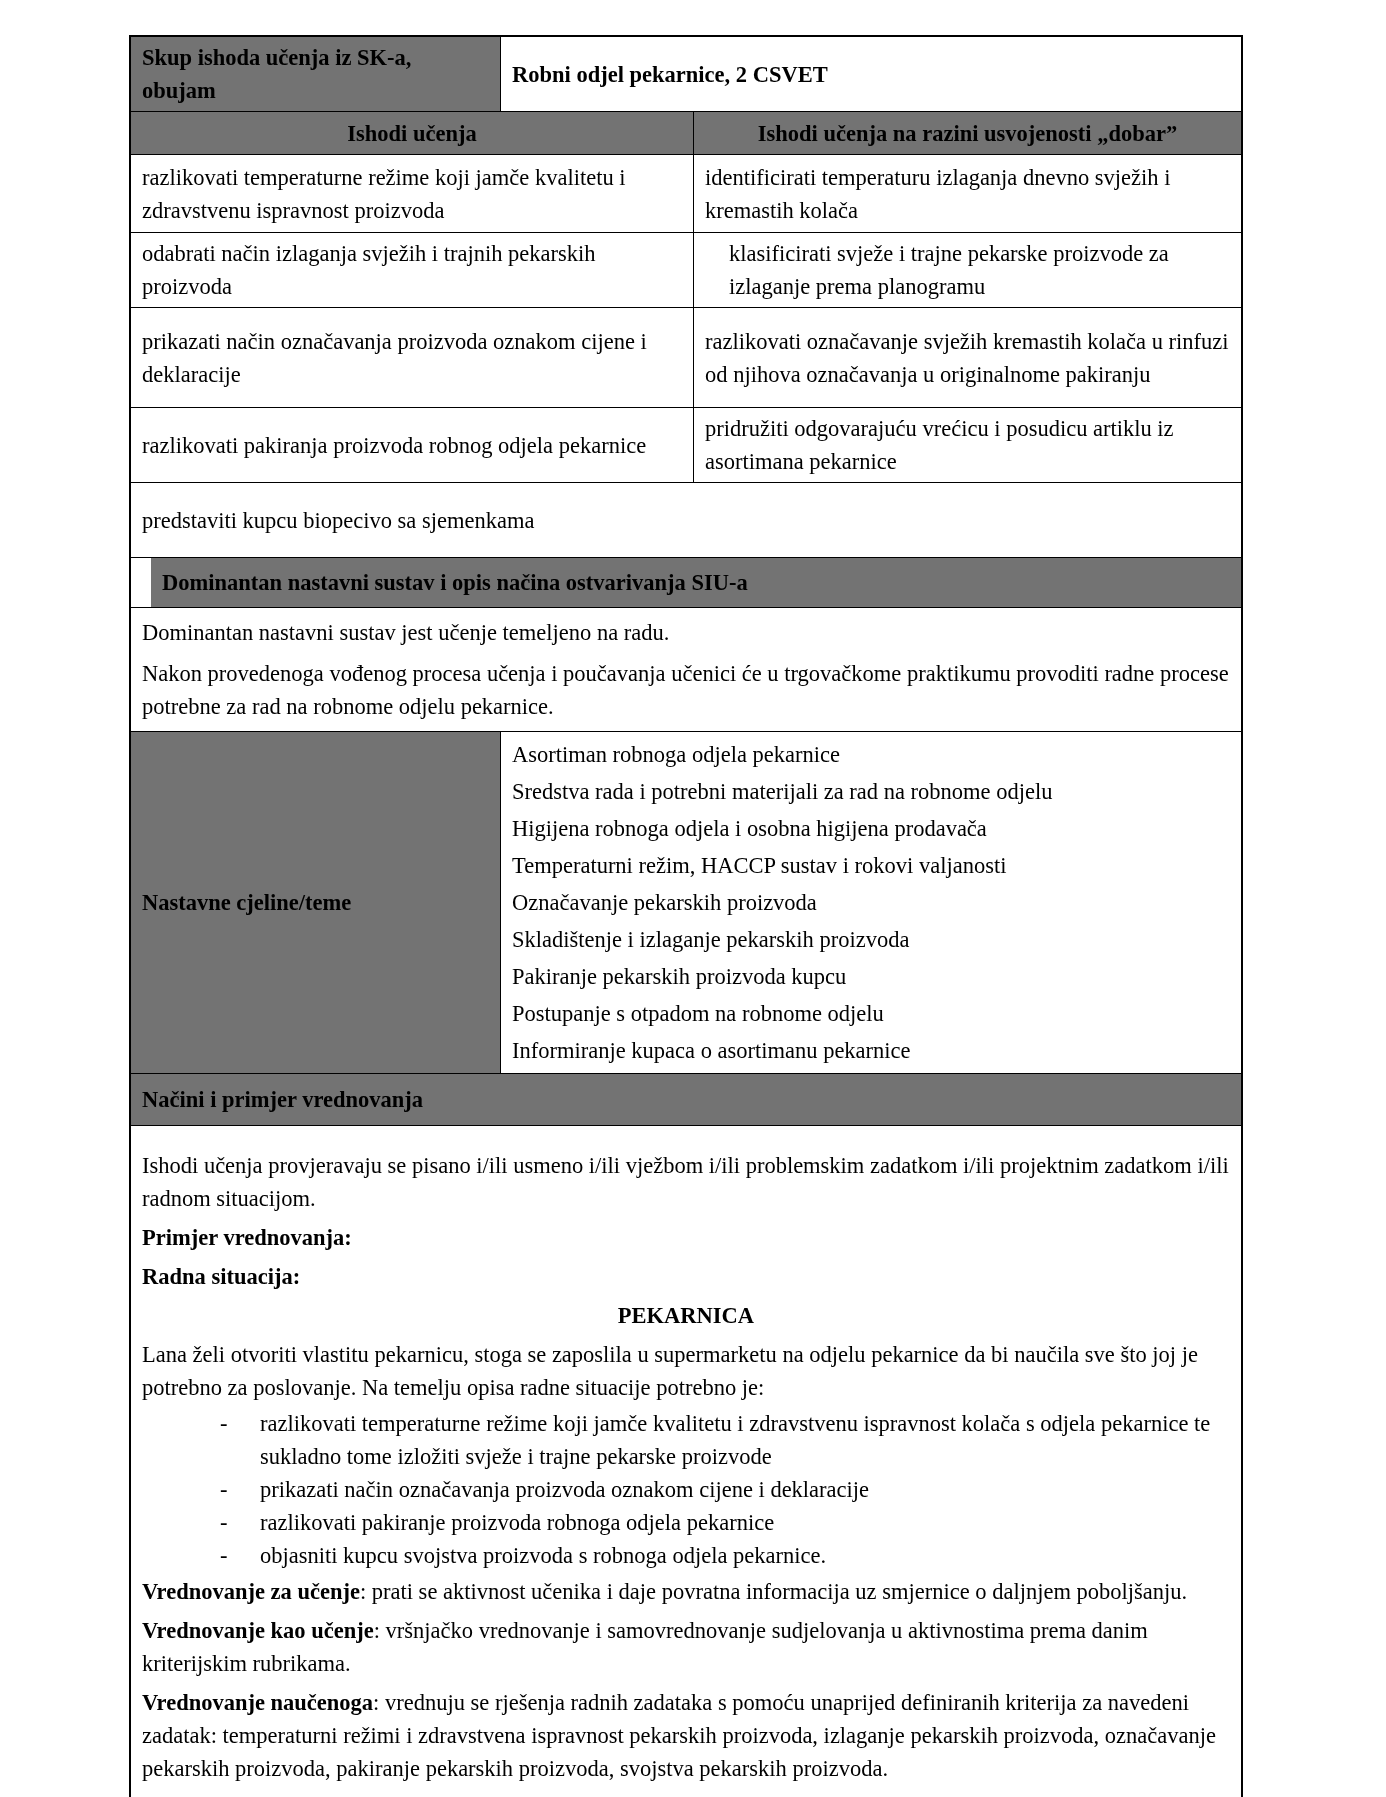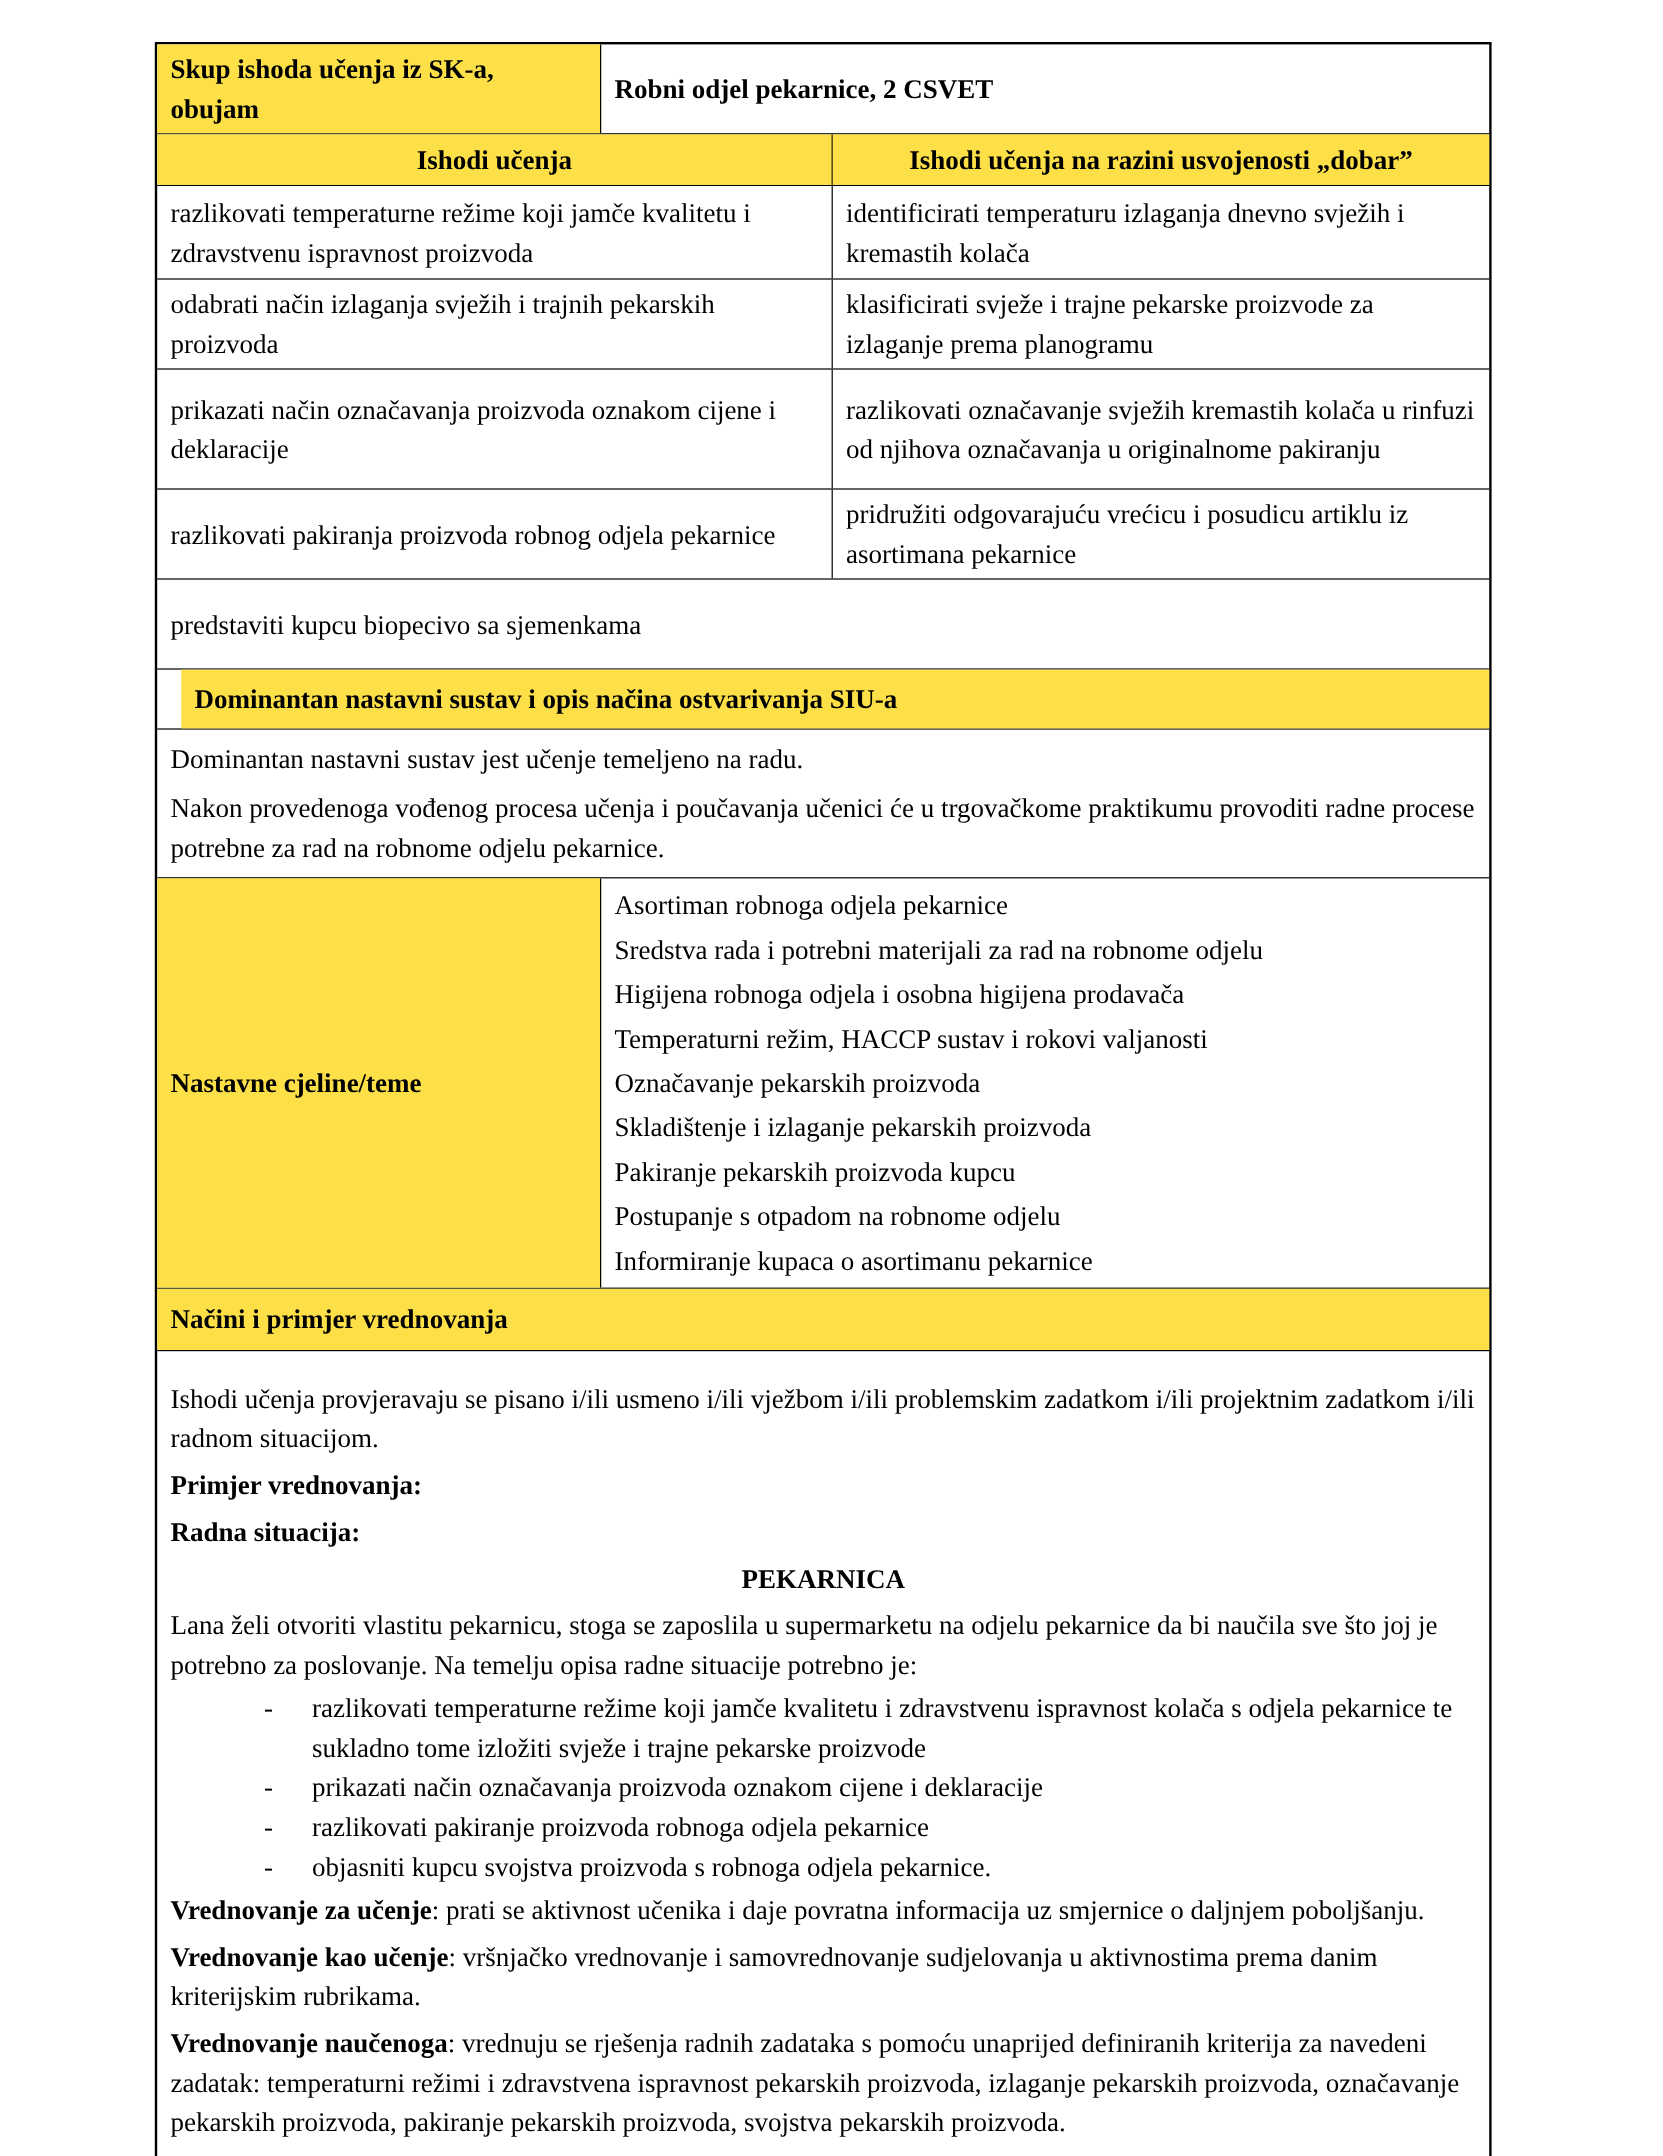--- a/index.html
+++ b/index.html
@@ -24,31 +24,31 @@
   .row.first{border-top:none;}
   .cell{
     box-sizing:border-box;
     padding:4px 11px;
     display:flex;
     flex-direction:column;
     justify-content:center;
     font-size:22.5px;
     line-height:33px;
   }
-  .blue{background:#fde047;}
+  .blue{background:#737373;}
   .bold{font-weight:bold;}
   .col-a{width:370px;border-right:1.5px solid #000000;flex:none;}
   .col-b{flex:1;}
   .col-l{width:563px;border-right:1.5px solid #000000;flex:none;}
   .col-r{flex:1;}
 
   .r-title{min-height:74px;}
   .r-ohdr{min-height:43px;text-align:center;}
   .r-o1{min-height:78px;}
-  .r-o2{min-height:72px;}
+  .r-o2{min-height:72px;gap:24px;}
   .r-o3{min-height:100px;}
   .r-o4{min-height:74px;}
   .r-o5{min-height:75px;}
   .r-dhdr{min-height:50px;padding-left:20px;}
   .r-dtxt{min-height:106px;}
   .r-units{min-height:336px;}
   .r-ehdr{min-height:52px;}
   .r-eval{min-height:620px;}
 
   .cell p{margin:4px 0;}

